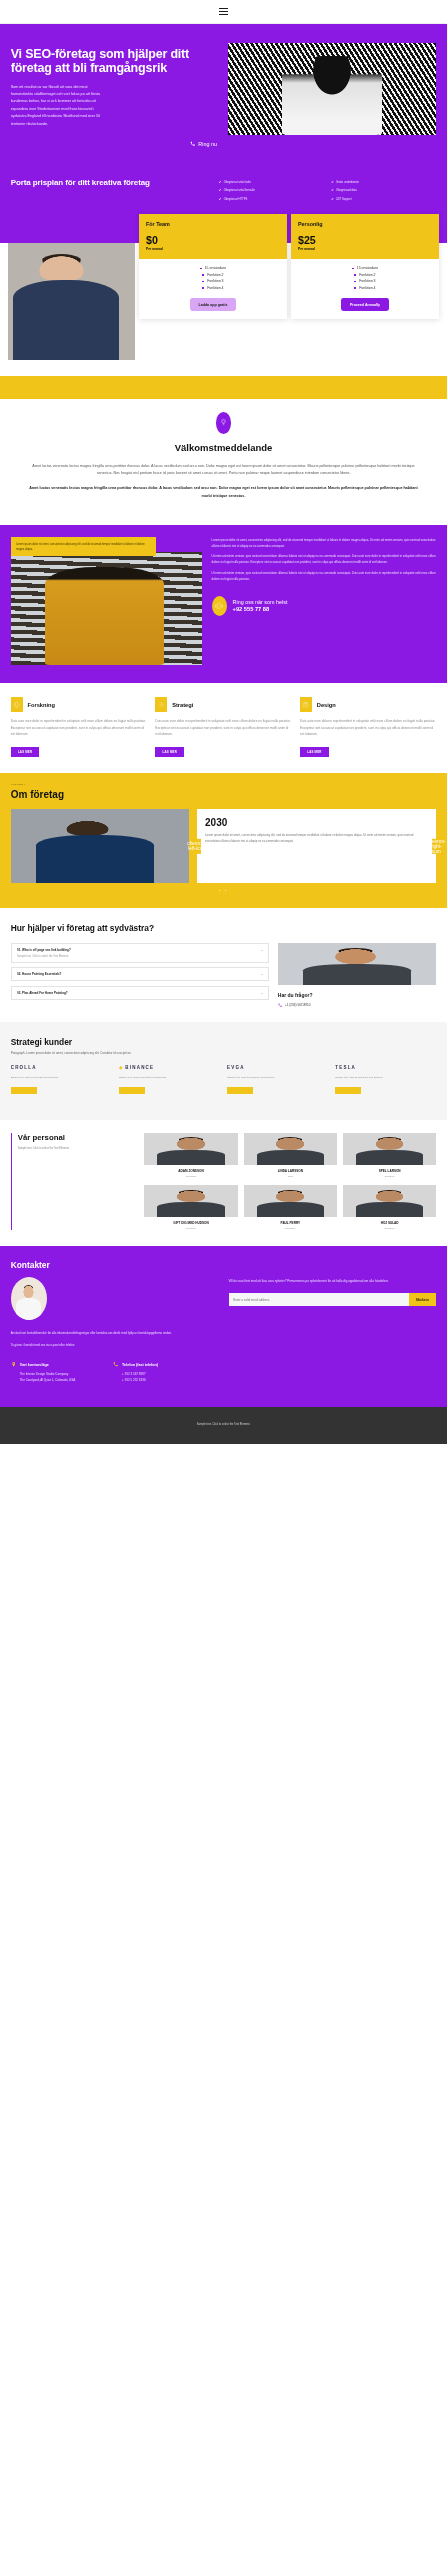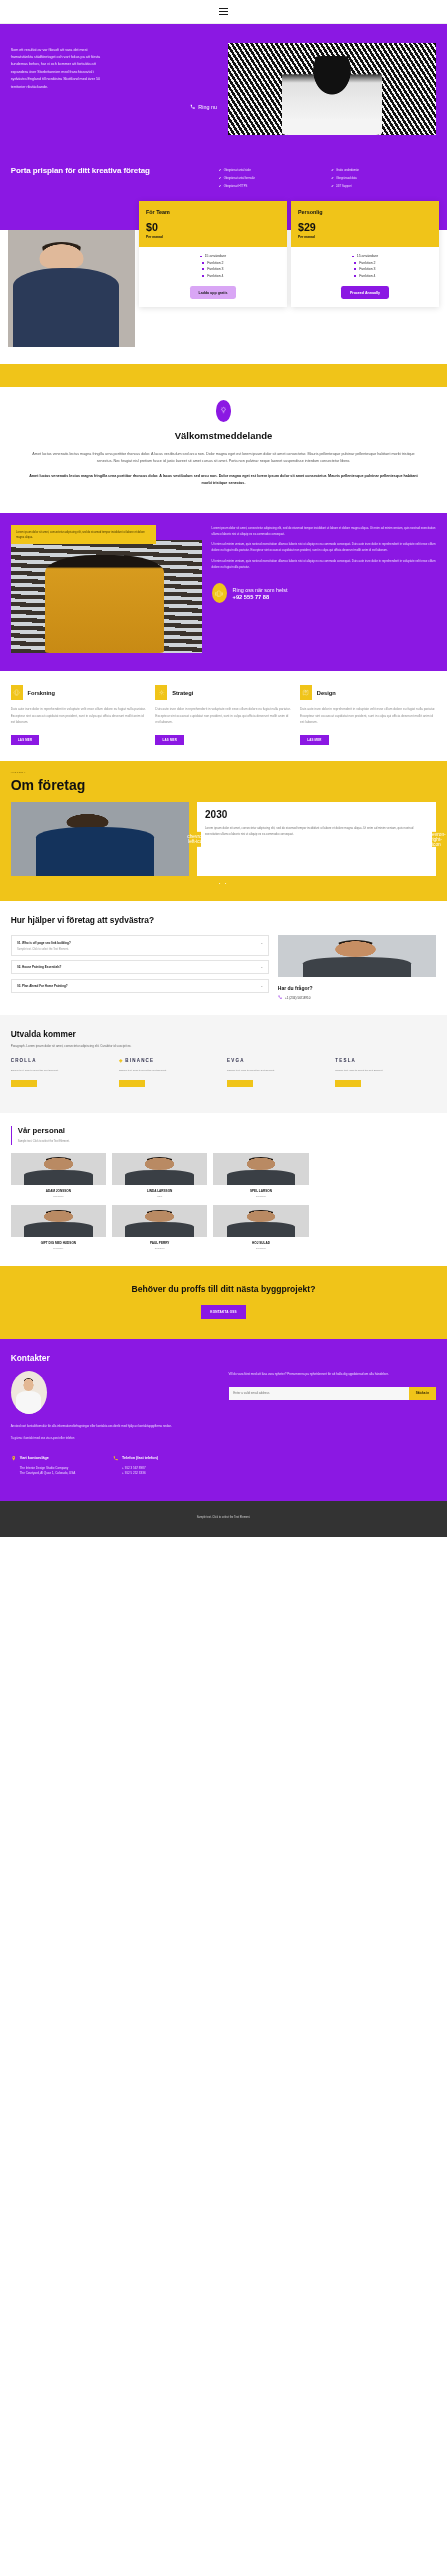--- a/index.html
+++ b/index.html
@@ -180,21 +180,21 @@
   .svc-title { font-size: 5.7px; font-weight:700; color:#111; }
   .svc p { font-size:3.2px; color:#8b8b8b; line-height:2.0; margin-bottom:6.6px; }
   .svc-btn {
     background:#8b18e3; color:#fff; border:none; font-size:2.9px; font-weight:700;
     padding:3px 7.2px; cursor:pointer; letter-spacing:0.2px;
   }
 
   
   .about { background:#f0c419; padding: 10.7px 10.7px 15.5px 10.7px; }
   .about-label { font-size:2.5px; color:#6b5500; letter-spacing:0.6px; margin-bottom:2.4px; }
-  .about h2 { font-size:14px; font-weight:700; color:#111; margin-bottom:9.5px; }
+  .about h2 { font-size:10px; font-weight:700; color:#111; margin-bottom:9.5px; }
   .about-row { display:flex; gap:7.2px; align-items:stretch; }
   .about-photo {
     width:42%; height:74px;
     background: linear-gradient(165deg,#9aa0a6 0 100%);
     position:relative; overflow:hidden;
   }
   .about-photo::before{
     content:""; position:absolute; left:30%; top:14%; width:26%; height:22%;
     background: radial-gradient(ellipse at 50% 58%,#3a2a1c 0 62%, rgba(58,42,28,0) 64%);
     border-radius:50%;
@@ -255,21 +255,21 @@
   .logo-row { display:flex; gap:7.2px; margin-bottom:7.2px; }
   .logo-cell { flex:1; }
   .logo-name { font-size:4.5px; font-weight:700; color:#2e2e4a; letter-spacing:1.2px; margin-bottom:6px; }
   .logo-name .di { color:#f0c419; margin-right:1.8px; }
   .logo-txt { font-size:2.4px; color:#8a8a8a; line-height:1.85; }
   .logo-btn {
     background:#f0c419; border:none; width:26px; height:7.2px; cursor:pointer; margin-top:6px;
   }
 
   
-  .team { background:#fff; padding:13px 10.7px 15.5px 10.7px; display:flex; gap:8.4px;flex-direction:column; }
+  .team { background:#fff; padding:13px 10.7px 15.5px 10.7px; display:flex; gap:8.4px; }
   .team-left { width:30%; border-left:1.8px solid #8b18e3; padding-left:6px; }
   .team-left h2 { font-size:7.8px; font-weight:700; color:#111; margin-bottom:4.8px; }
   .team-left p { font-size:2.6px; color:#8a8a8a; line-height:1.9; }
   .team-grid { width:70%; display:grid; grid-template-columns:repeat(3,1fr); gap:7.2px 6px; }
   .member { text-align:center; }
   .m-photo {
     width:100%; height:32px; margin-bottom:4.2px;
     background: linear-gradient(160deg,#d6d6d6 0 100%);
     position:relative; overflow:hidden;
   }
@@ -345,20 +345,21 @@
   <div class="topbar">
     <div class="burger">
       <span></span>
         <span></span>
         <span></span>
     </div>
   </div>
 
   <section class="hero">
     <div class="hero-left">
+      <h1 class="hero-h1">Vi SEO-företag som hjälper ditt företag att bli framgångsrik</h1>
       <p class="hero-p">Som ett resultat av vår filosofi att vara det mest framåtstänkta städföretaget och vårt fokus på att förstå kundernas behov, har vi och kommer att fortsätta att expandera över Storbritannien med franchiseavtal i sydvästra England till nordöstra Skottland med över 50 territorier rikstäckande.</p>
       <div class="hero-cta">
         <svg viewBox="0 0 24 24">
             <path d="M6.6 10.8c1.4 2.8 3.8 5.1 6.6 6.6l2.2-2.2c.3-.3.7-.4 1-.2 1.2.4 2.4.6 3.6.6.6 0 1 .4 1 1V20c0 .6-.4 1-1 1C10.6 21 3 13.4 3 4c0-.6.4-1 1-1h3.5c.6 0 1 .4 1 1 0 1.3.2 2.5.6 3.6.1.4 0 .8-.2 1l-2.3 2.2z"></path>
           </svg>
         <span>Ring nu</span>
       </div>
     </div>
     <div class="hero-right">
       <div class="hero-img"></div>
@@ -419,21 +420,21 @@
             <li><span class="sq"></span><span>Funktion 3</span></li>
             <li><span class="sq"></span><span>Funktion 4</span></li>
           </ul>
           <button class="plan-btn btn-light">Ladda upp gratis</button>
         </div>
       </div>
 
       <div class="plan">
         <div class="plan-head">
           <div class="plan-name">Personlig</div>
-          <div class="plan-price">$29</div>
+          <div class="plan-price">$25</div>
           <div class="plan-per">Per månad</div>
         </div>
         <div class="plan-body">
           <ul class="plan-feats">
             <li><span class="sq"></span><span>15 användare</span></li>
             <li><span class="sq"></span><span>Funktion 2</span></li>
             <li><span class="sq"></span><span>Funktion 3</span></li>
             <li><span class="sq"></span><span>Funktion 4</span></li>
           </ul>
           <button class="plan-btn btn-dark">Proceed Annually</button>
@@ -567,21 +568,21 @@
           <svg viewBox="0 0 24 24">
               <path d="M6.6 10.8c1.4 2.8 3.8 5.1 6.6 6.6l2.2-2.2c.3-.3.7-.4 1-.2 1.2.4 2.4.6 3.6.6.6 0 1 .4 1 1V20c0 .6-.4 1-1 1C10.6 21 3 13.4 3 4c0-.6.4-1 1-1h3.5c.6 0 1 .4 1 1 0 1.3.2 2.5.6 3.6.1.4 0 .8-.2 1l-2.3 2.2z"></path>
             </svg>
           <span>+1 (234) 567-8910</span>
         </div>
       </div>
     </div>
   </section>
 
   <section class="clients">
-    <h2>Utvalda kommer</h2>
+    <h2>Strategi kunder</h2>
     <p>Paragraph. Lorem ipsum dolor sit amet, consectetur adipiscing elit. Curabitur id suscipit ex.</p>
     <div class="logo-row">
       <div class="logo-cell">
         <div class="logo-name">CROLLA</div>
         <div class="logo-txt">Sample text. Click to select the Text Element.</div>
         <button class="logo-btn"></button>
       </div>
       <div class="logo-cell">
         <div class="logo-name"><span class="di">◈</span><span>BINANCE</span></div>
         <div class="logo-txt">Sample text. Click to select the Text Element.</div>
@@ -632,24 +633,20 @@
         <div class="m-role">Designer</div>
       </div>
       <div class="member">
         <div class="m-photo"></div>
         <div class="m-name">HÖJ SULAD</div>
         <div class="m-role">Designer</div>
       </div>
     </div>
   </section>
 
-  <section class="cta">
-    <h2>Behöver du proffs till ditt nästa byggprojekt?</h2>
-    <button>KONTAKTA OSS</button>
-  </section>
 
   <section class="contact">
     <div class="c-left">
       <h2>Kontakter</h2>
       <div class="c-avatar"></div>
       <p>Använd vårt kontaktformulär för alla informationsförfrågningar eller kontakta oss direkt med hjälp av kontaktuppgifterna nedan.</p>
       <p>Ta gärna i kontakt med oss via e-post eller telefon</p>
       <div class="c-info-row">
         <div class="c-info">
           <div class="c-info-head">

